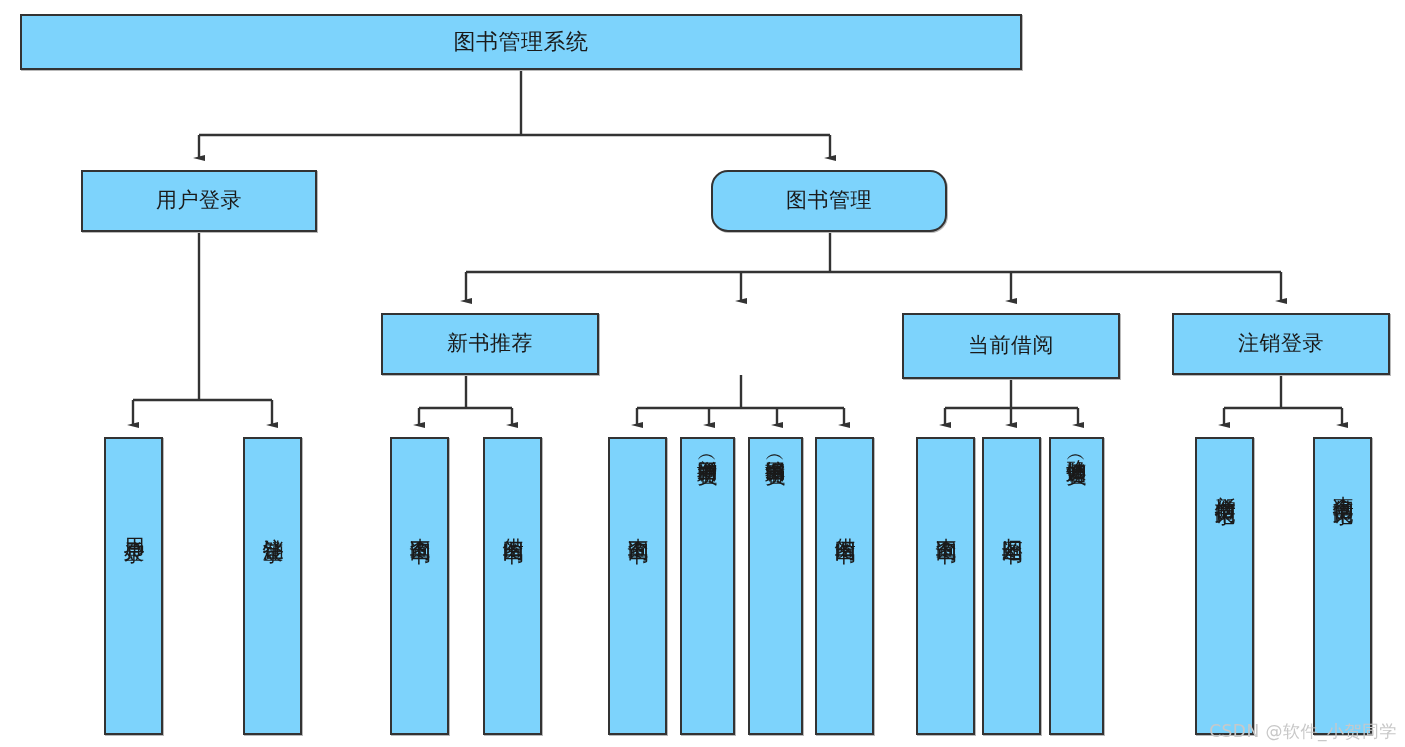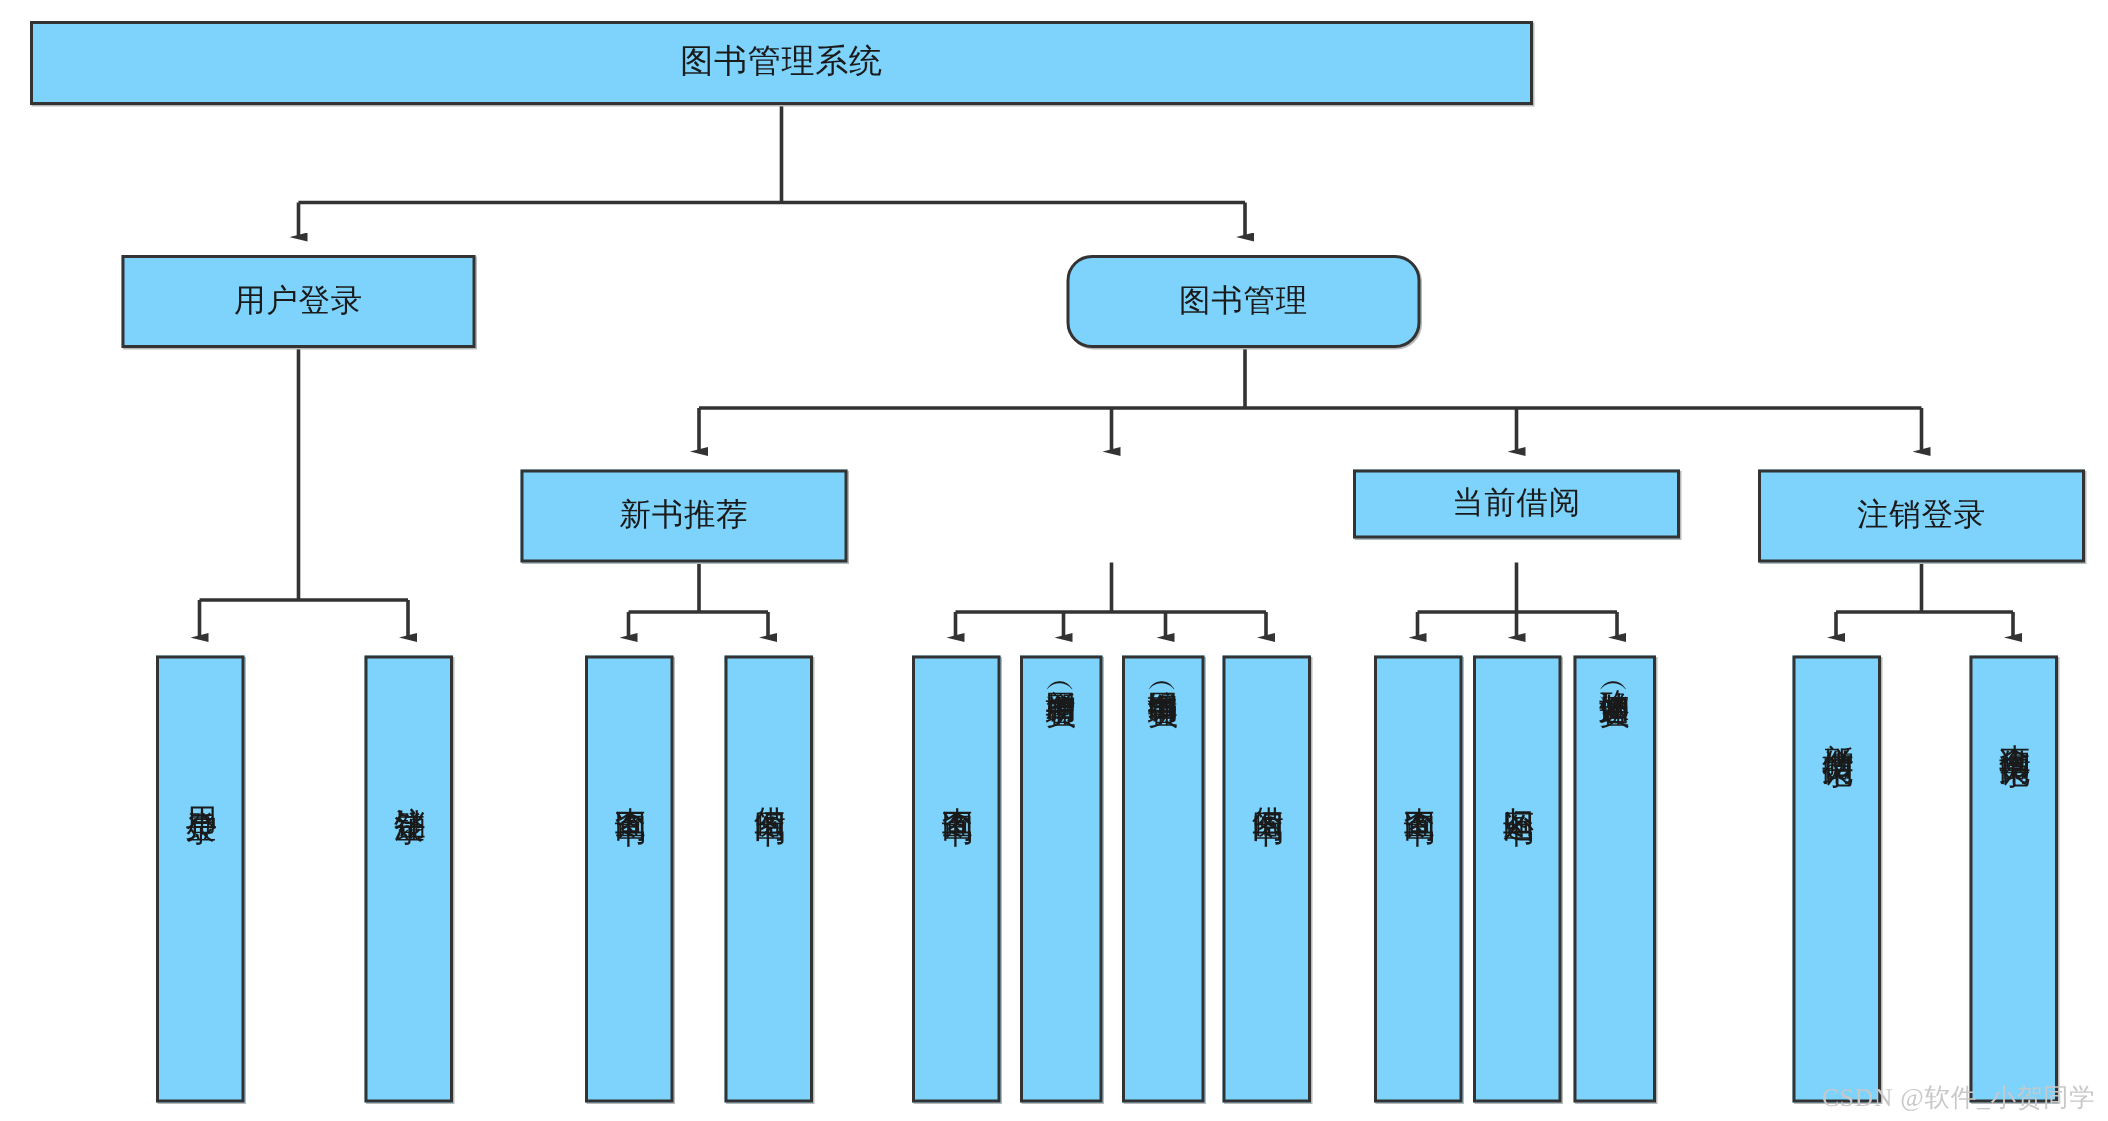--- a/index.html
+++ b/index.html
@@ -39,21 +39,20 @@
 
   #watermark{
     position:absolute;
     right:8px;
     bottom:4px;
     font-size:17px;
     color:#c8c8c8;
     letter-spacing:0.5px;
     white-space:nowrap;
     pointer-events:none;
-    font-family:Liberation Serif, serif;
   }
 </style>
 </head>
 <body>
 
 <div id="stage">
 
   <svg class="links" viewBox="0 0 1405 747">
     <defs>
       <marker id="arrow" markerWidth="10" markerHeight="12" refX="3" refY="6" orient="auto" markerUnits="userSpaceOnUse">
@@ -109,24 +108,24 @@
     <span class="label">图书管理系统</span>
   </div>
 
   <div class="node horiz" style="left:81px;top:170px;width:236px;height:62px;">
     <span class="label">用户登录</span>
   </div>
   <div class="node horiz" style="left:711px;top:170px;width:236px;height:62px;border-radius:17px;">
     <span class="label">图书管理</span>
   </div>
 
-  <div class="node horiz" style="left:347px;top:313px;width:218px;height:62px;">
+  <div class="node horiz" style="left:381px;top:313px;width:218px;height:62px;">
     <span class="label">新书推荐</span>
   </div>
-  <div class="node horiz" style="left:902px;top:313px;width:218px;height:46px;">
+  <div class="node horiz" style="left:902px;top:313px;width:218px;height:66px;">
     <span class="label">当前借阅</span>
   </div>
   <div class="node horiz" style="left:1172px;top:313px;width:218px;height:62px;">
     <span class="label">注销登录</span>
   </div>
 
   <div class="node vert" style="left:104px;top:437px;width:59px;height:298px;padding-top:82px;">
     <span class="label">用户登录</span>
   </div>
   <div class="node vert" style="left:243px;top:437px;width:59px;height:298px;padding-top:82px;">

